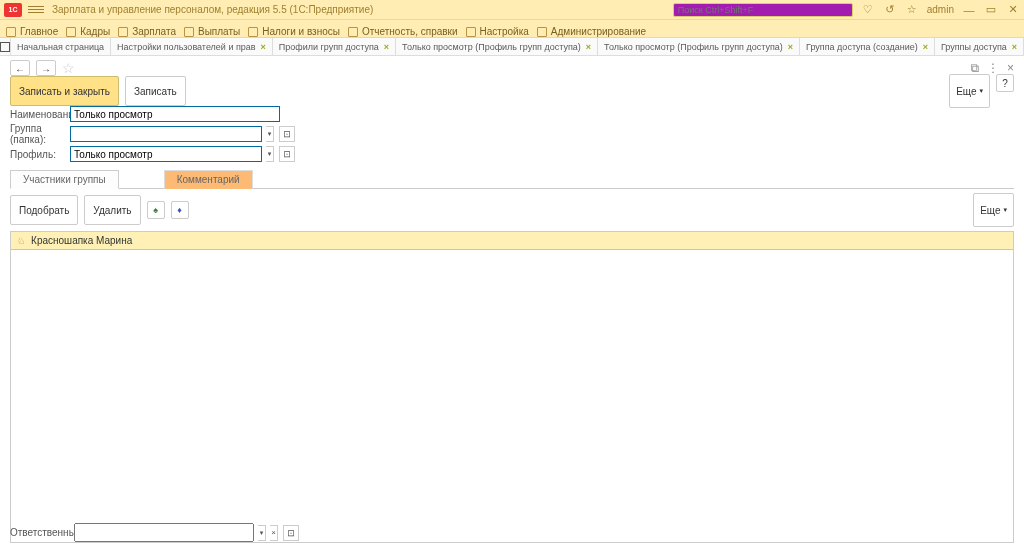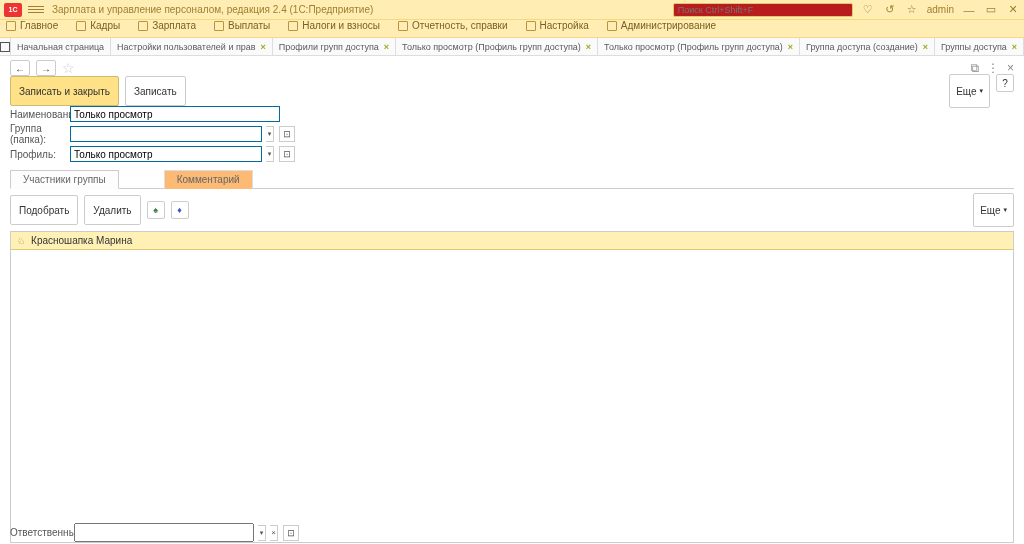--- a/index.html
+++ b/index.html
@@ -5,26 +5,26 @@
   * { box-sizing: border-box; margin: 0; padding: 0; font-family: Arial, sans-serif; }
   body { width: 1024px; height: 544px; background: #fff; font-size: 11px; color: #333; overflow: hidden; }
 
   
   .titlebar { height: 20px; background: #ffedb3; display: flex; align-items: center; padding: 0 4px; border-bottom: 1px solid #f5d97a; }
   .titlebar .logo { width: 18px; height: 14px; background: #e33; color:#fff; font-size:7px; font-weight:bold; display:flex; align-items:center; justify-content:center; border-radius:2px; margin-right:6px;}
   .titlebar .burger { width: 16px; height: 16px; display:flex; flex-direction:column; justify-content:center; gap:2px; margin-right:8px; cursor:pointer;}
   .titlebar .burger span { height:1px; background:#a08030; }
   .titlebar .title { color:#a08030; font-size:10px; }
   .titlebar .right { margin-left:auto; display:flex; align-items:center; gap:8px; }
-  .titlebar .search { width:180px; height:14px; border:1px solid #e0c870; background:#b91c1c; font-size:9px; color:#bbb; padding:0 3px 0 4px; border-radius:2px;}
+  .titlebar .search { width:180px; height:14px; border:1px solid #e0c870; background:#a21caf; font-size:9px; color:#bbb; padding:0 3px 0 4px; border-radius:2px;}
   .titlebar .ico { width:14px; height:14px; display:flex; align-items:center; justify-content:center; color:#a08030; font-size:11px; cursor:pointer;}
   .titlebar .admin { font-size:10px; color:#a08030; }
 
   
-  .menubar { height: 18px; background: #ffedb3; display:flex; align-items:flex-start; padding: 0 6px; gap: 18px; color:#7a5f20; font-size:10px; border-bottom:1px solid #f2da88;}
+  .menubar { height: 18px; background: #ffedb3; display:flex; align-items:flex-end; padding: 0 6px; gap: 8px; color:#7a5f20; font-size:10px; border-bottom:1px solid #f2da88;}
   .menubar .item { display:flex; align-items:center; gap:4px; cursor:pointer;}
   .menubar .mi { width:10px; height:10px; border:1px solid #b89440; border-radius:1px;}
 
   
   .tabbar { height: 18px; background: #f9f9f9; display:flex; align-items:stretch; border-bottom:1px solid #ddd; font-size:9px;}
   .tabbar .hometab { width:20px; display:flex; align-items:center; justify-content:center; border-right:1px solid #ddd; }
   .tabbar .home-icon { width:10px; height:10px; border:1px solid #555;}
   .tabbar .tab { display:flex; align-items:center; padding: 0 6px; border-right:1px solid #ddd; color:#5a5a5a; background:#fafafa; white-space:nowrap; cursor:pointer;}
   .tabbar .tab .x { margin-left:5px; color:#9a2; font-weight:bold; font-size:9px;}
   .tabbar .first { border-left:none;justify-content:center;}
@@ -78,21 +78,21 @@
 </head>
 <body>
 
 <div class="titlebar">
   <div class="logo">1C</div>
   <div class="burger">
       <span></span>
       <span></span>
       <span></span>
     </div>
-  <div class="title">Зарплата и управление персоналом, редакция 2.4  (1С:Предприятие)</div>
+  <div class="title">Зарплата и управление персоналом, редакция 5.5  (1С:Предприятие)</div>
   <div class="right">
     <input class="search" placeholder="Поиск Ctrl+Shift+F" style="">
     <div class="ico">♡</div>
     <div class="ico">↺</div>
     <div class="ico">☆</div>
     <div class="admin">admin</div>
     <div class="ico">—</div>
     <div class="ico">▭</div>
     <div class="ico">✕</div>
   </div>

